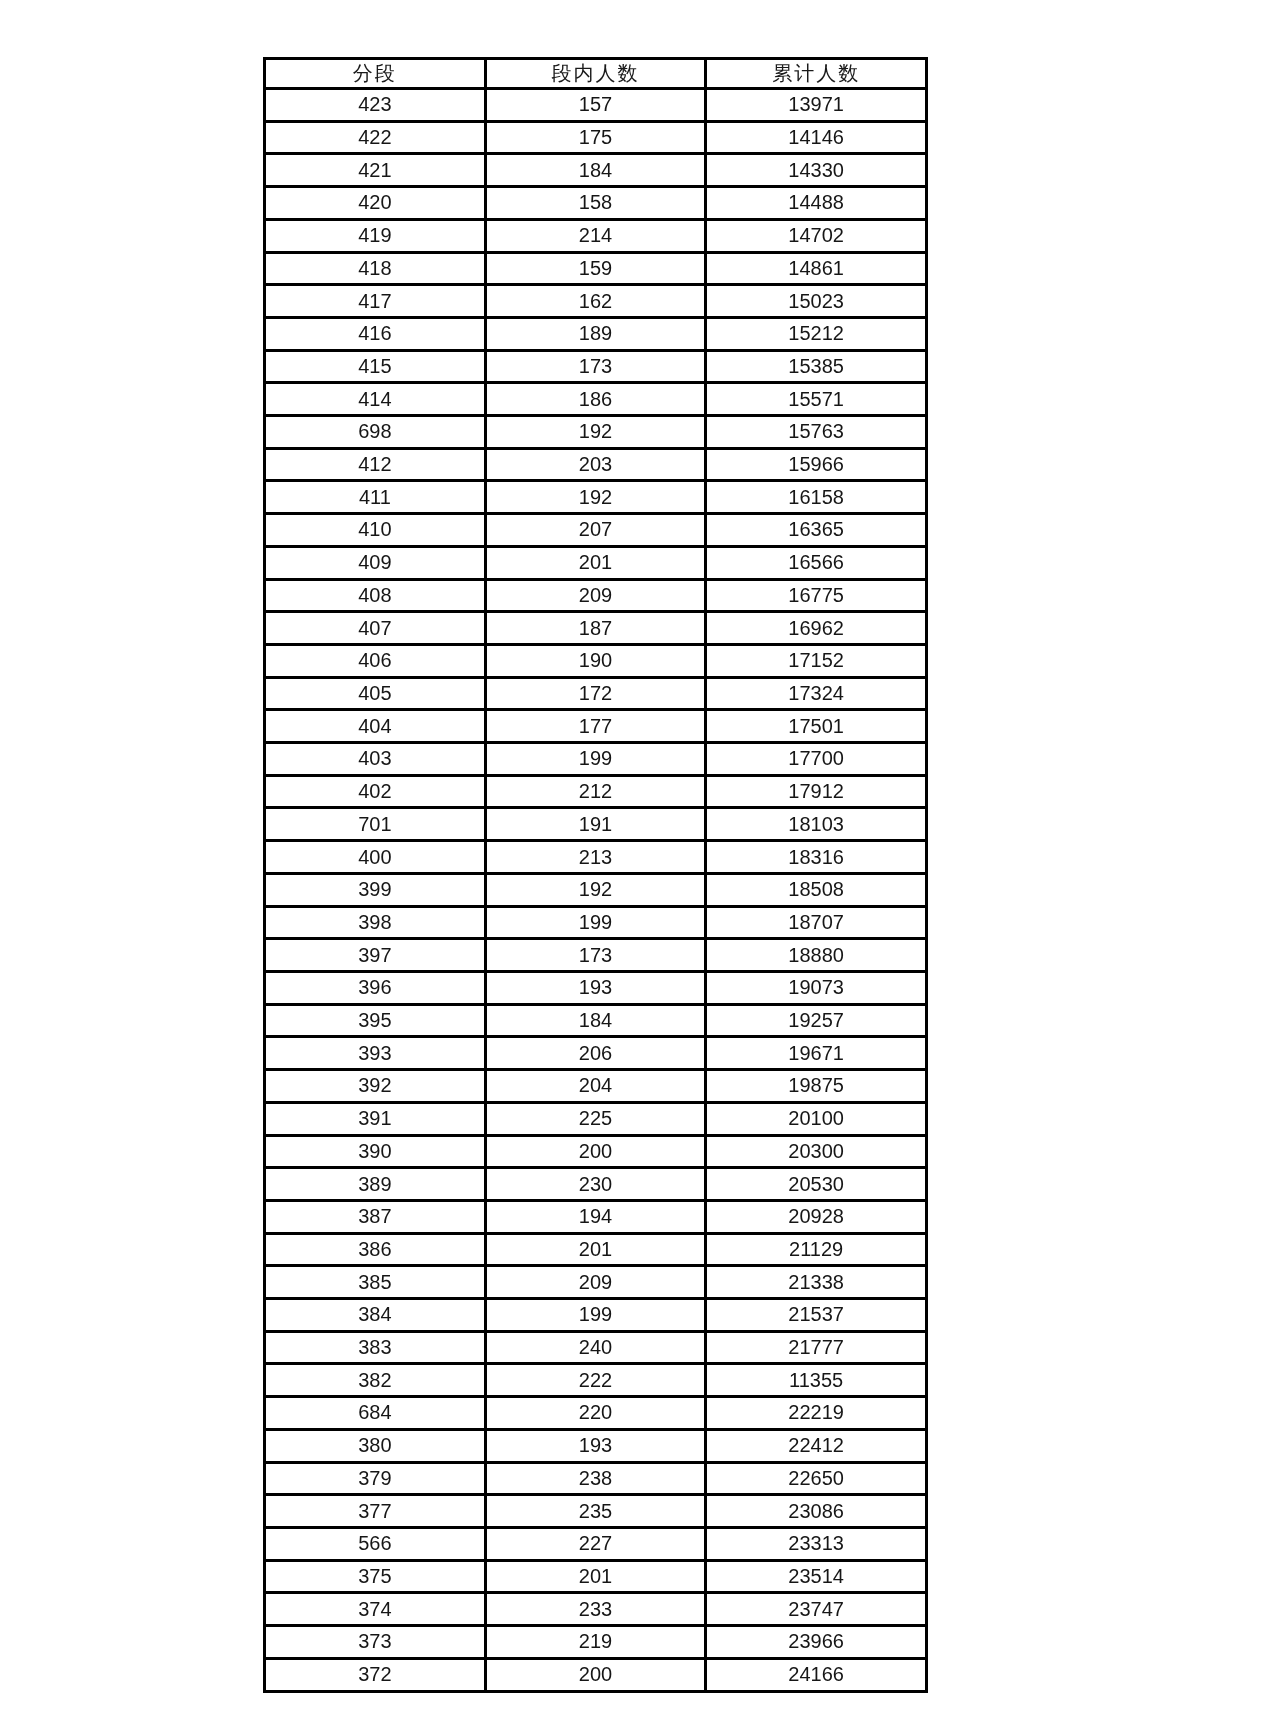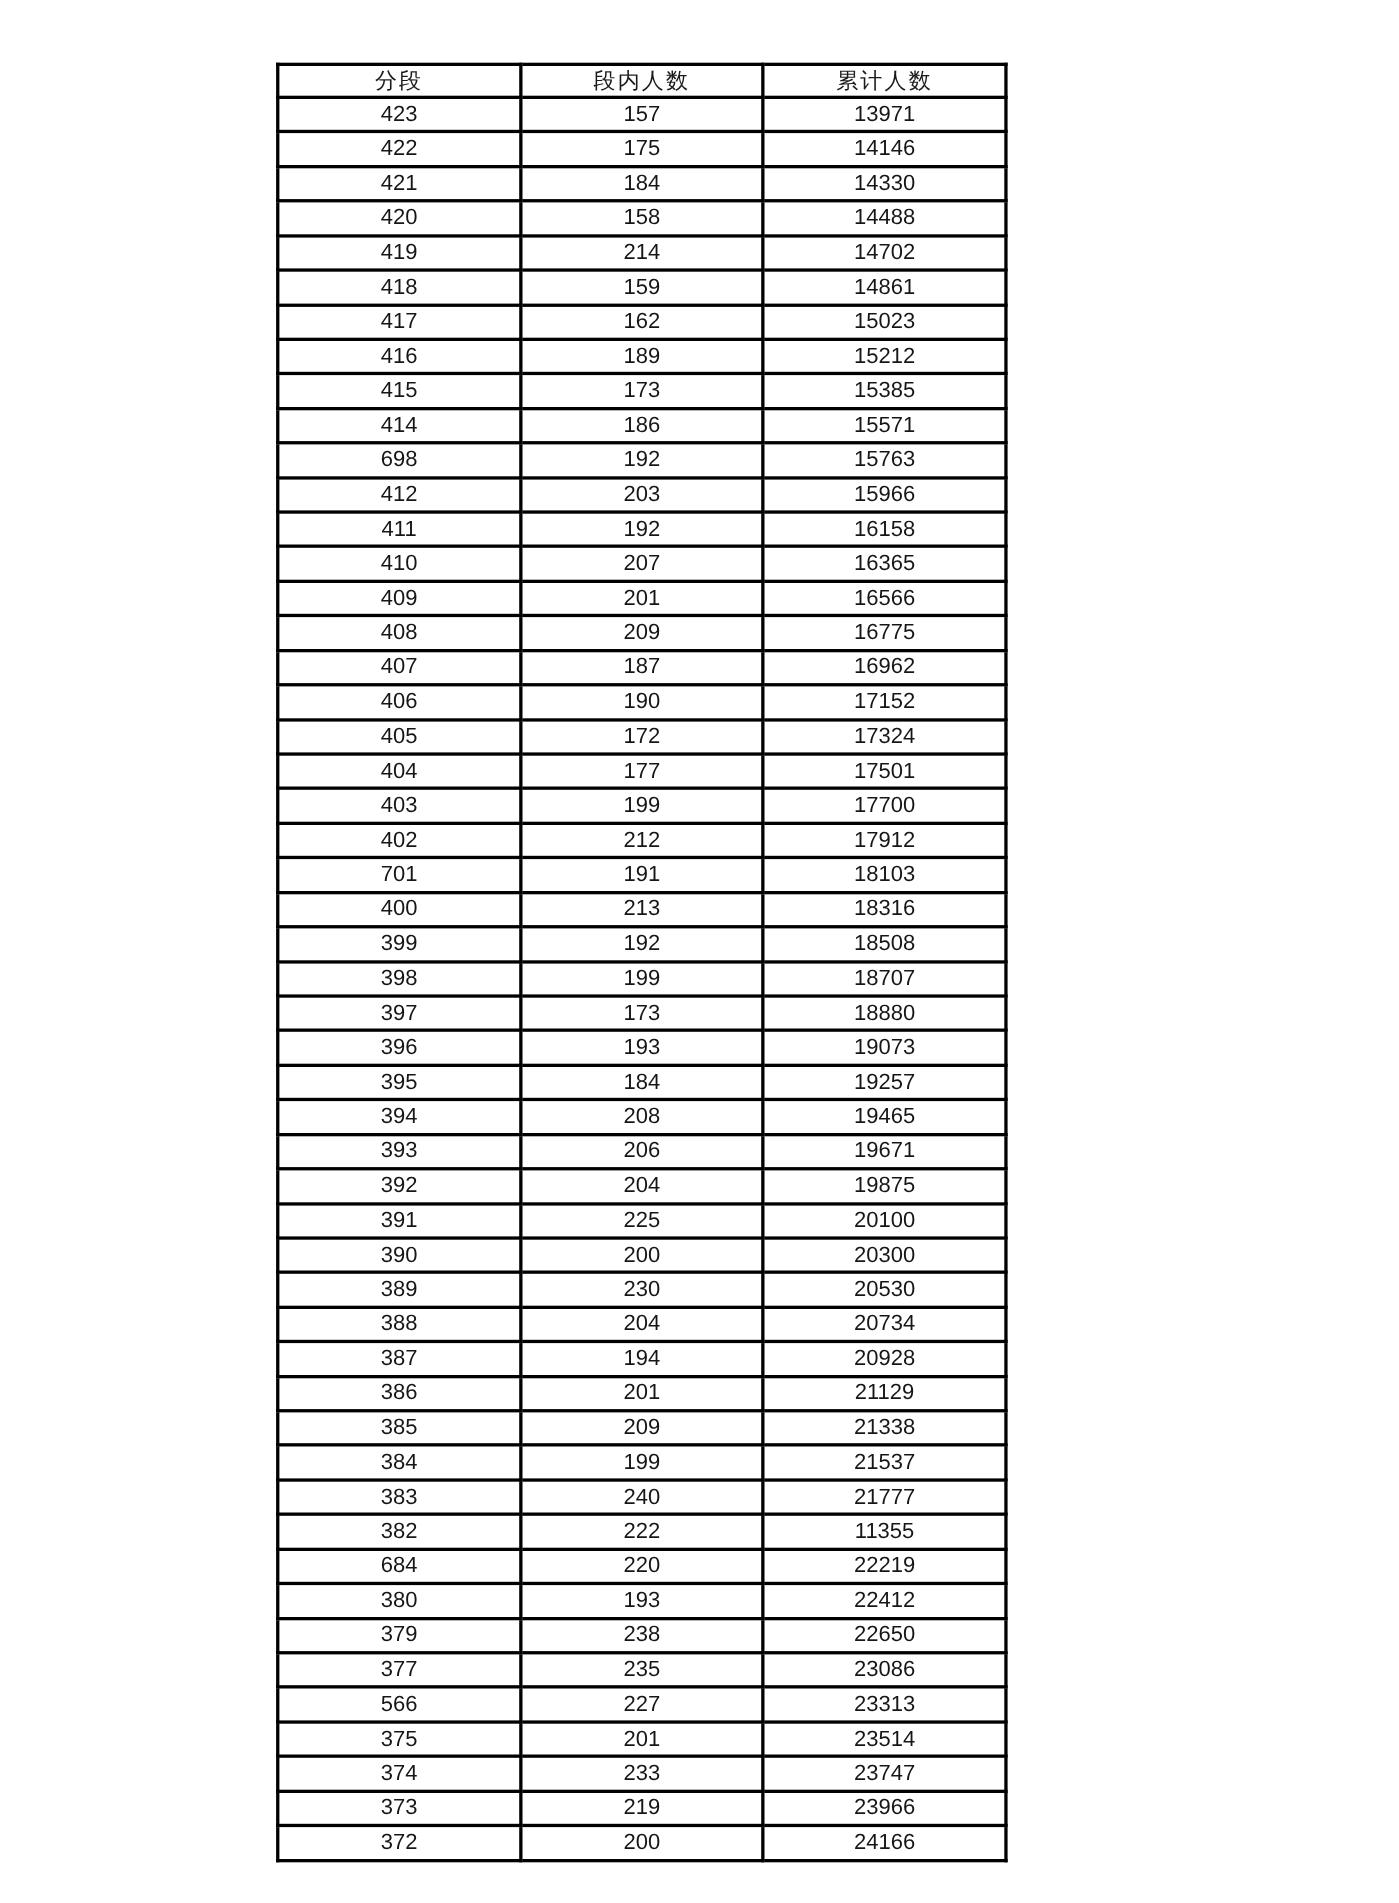--- a/index.html
+++ b/index.html
@@ -9,21 +9,21 @@
   }
   .page {
     position: relative;
     width: 1272px;
     height: 1730px;
     background: #ffffff;
     overflow: hidden;
   }
   table.score-table {
     position: absolute;
-    left: 251px;
+    left: 263px;
     top: 57px;
     width: 665px;
     height: 1636px;
     border-collapse: collapse;
     table-layout: fixed;
   }
   .score-table th,
   .score-table td {
     border: 3px solid #000000;
     text-align: center;
@@ -198,25 +198,20 @@
           <td>396</td>
           <td>193</td>
           <td>19073</td>
         </tr>
         <tr>
           <td>395</td>
           <td>184</td>
           <td>19257</td>
         </tr>
         <tr>
-          <td>394</td>
-          <td>208</td>
-          <td>19465</td>
-        </tr>
-        <tr>
           <td>393</td>
           <td>206</td>
           <td>19671</td>
         </tr>
         <tr>
           <td>392</td>
           <td>204</td>
           <td>19875</td>
         </tr>
         <tr>
@@ -226,25 +221,20 @@
         </tr>
         <tr>
           <td>390</td>
           <td>200</td>
           <td>20300</td>
         </tr>
         <tr>
           <td>389</td>
           <td>230</td>
           <td>20530</td>
-        </tr>
-        <tr>
-          <td>388</td>
-          <td>204</td>
-          <td>20734</td>
         </tr>
         <tr>
           <td>387</td>
           <td>194</td>
           <td>20928</td>
         </tr>
         <tr>
           <td>386</td>
           <td>201</td>
           <td>21129</td>

